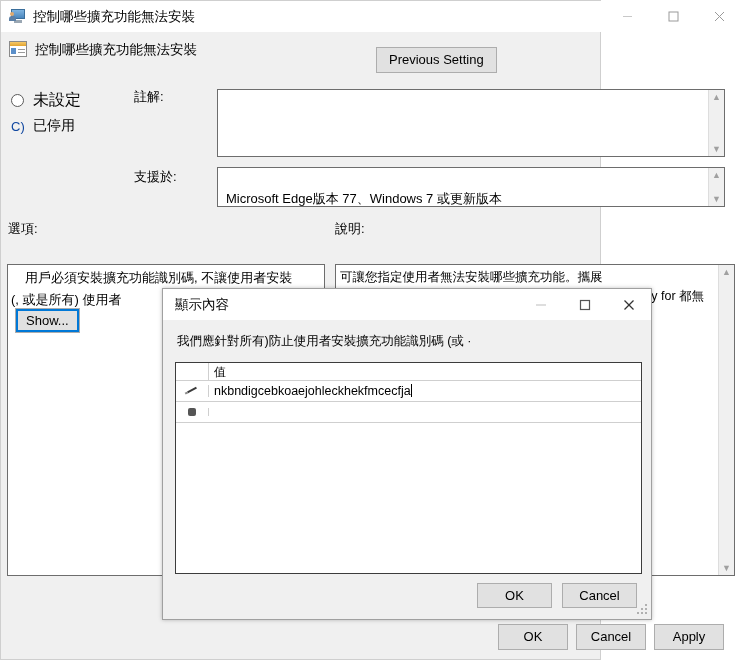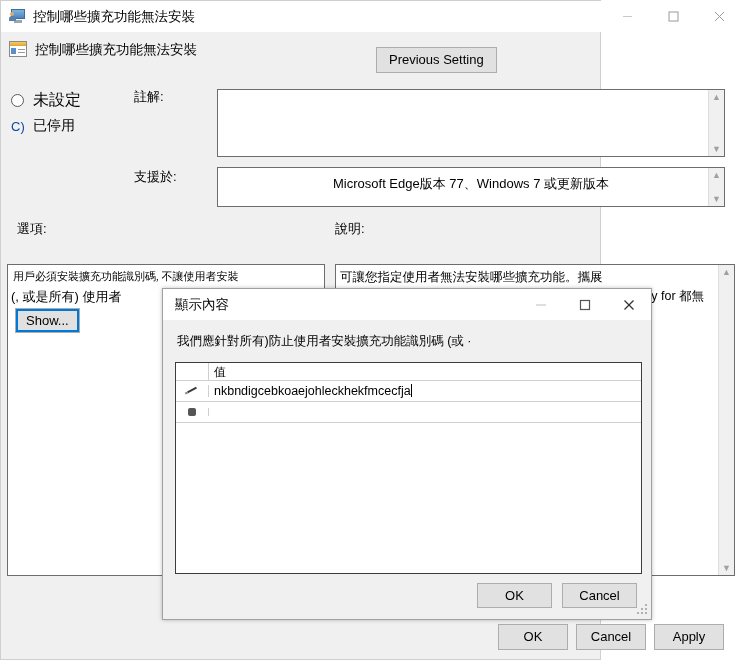--- a/index.html
+++ b/index.html
@@ -76,53 +76,53 @@
     width: 13px; margin-right: 9px; font-size: 13px; color: #1047a0;
     flex: 0 0 auto;
   }
   .radio-label { font-size: 16px; color: #000; white-space: nowrap; }
   .radio-label.small { font-size: 14px; }
 
   
   .flabel { position: absolute; font-size: 13px; color: #000; }
   #lbl-comment { left: 133px; top: 87px; }
   #lbl-supported { left: 133px; top: 167px; }
-  #lbl-options { left: 16px; top: 219px; }
+  #lbl-options { left: 7px; top: 219px; }
   #lbl-help { left: 334px; top: 219px; }
 
   
   .textbox {
     position: absolute;
     background: #fff;
     border: 1px solid #6d6d6d;
     overflow: hidden;
   }
   #comment-box { left: 216px; top: 88px; width: 508px; height: 68px; }
   #supported-box { left: 216px; top: 166px; width: 508px; height: 40px; }
   #supported-text {
-    font-size: 13px; color: #000; padding: 7px 8px; white-space: nowrap; text-align: center;
+    font-size: 13px; color: #000; padding: 22px 8px; white-space: nowrap;
   }
 
   
   .vscroll {
     position: absolute; right: 0; top: 0; width: 16px; height: 100%;
     background: #f0f0f0; border-left: 1px solid #ddd;
     display: flex; flex-direction: column; justify-content: space-between;
     align-items: center; padding: 2px 0;
   }
   .vscroll .arrow { color: #a0a0a0; font-size: 9px; line-height: 10px; }
 
   
   #options-panel {
     position: absolute; left: 6px; top: 263px; width: 318px; height: 312px;
     background: #fff; border: 1px solid #6d6d6d; overflow: hidden;
   }
   .opt-note {
-    font-size: 11px; color: #000; padding: 4px 5px 0 5px;
-    white-space: nowrap; font-family: Liberation Serif, serif;
+    font-size: 13px; color: #000; padding: 4px 5px 0 17px;
+    white-space: nowrap; font-family: Liberation Sans, sans-serif;
   }
   .opt-sub {
     font-size: 13px; color: #000; padding: 4px 5px 0 3px; white-space: nowrap;
   }
   #show-button {
     position: absolute; left: 7px; top: 43px;
     background: #e1e1e1; border: 1px solid #adadad;
     outline: 2px solid #0078d7; outline-offset: -3px;
     height: 25px; padding: 0 10px; font-size: 13px; line-height: 23px;
     color: #000;

